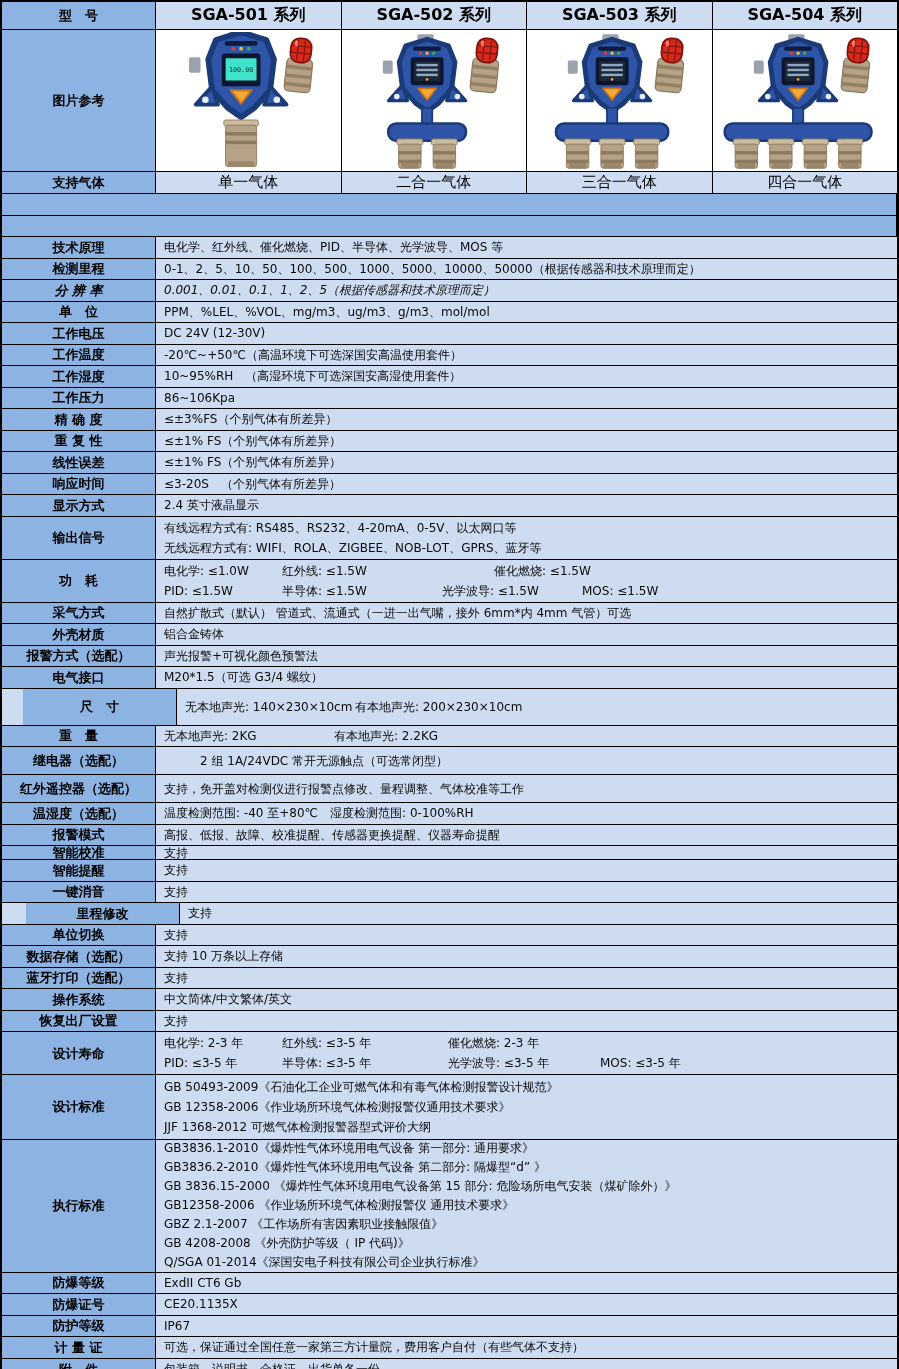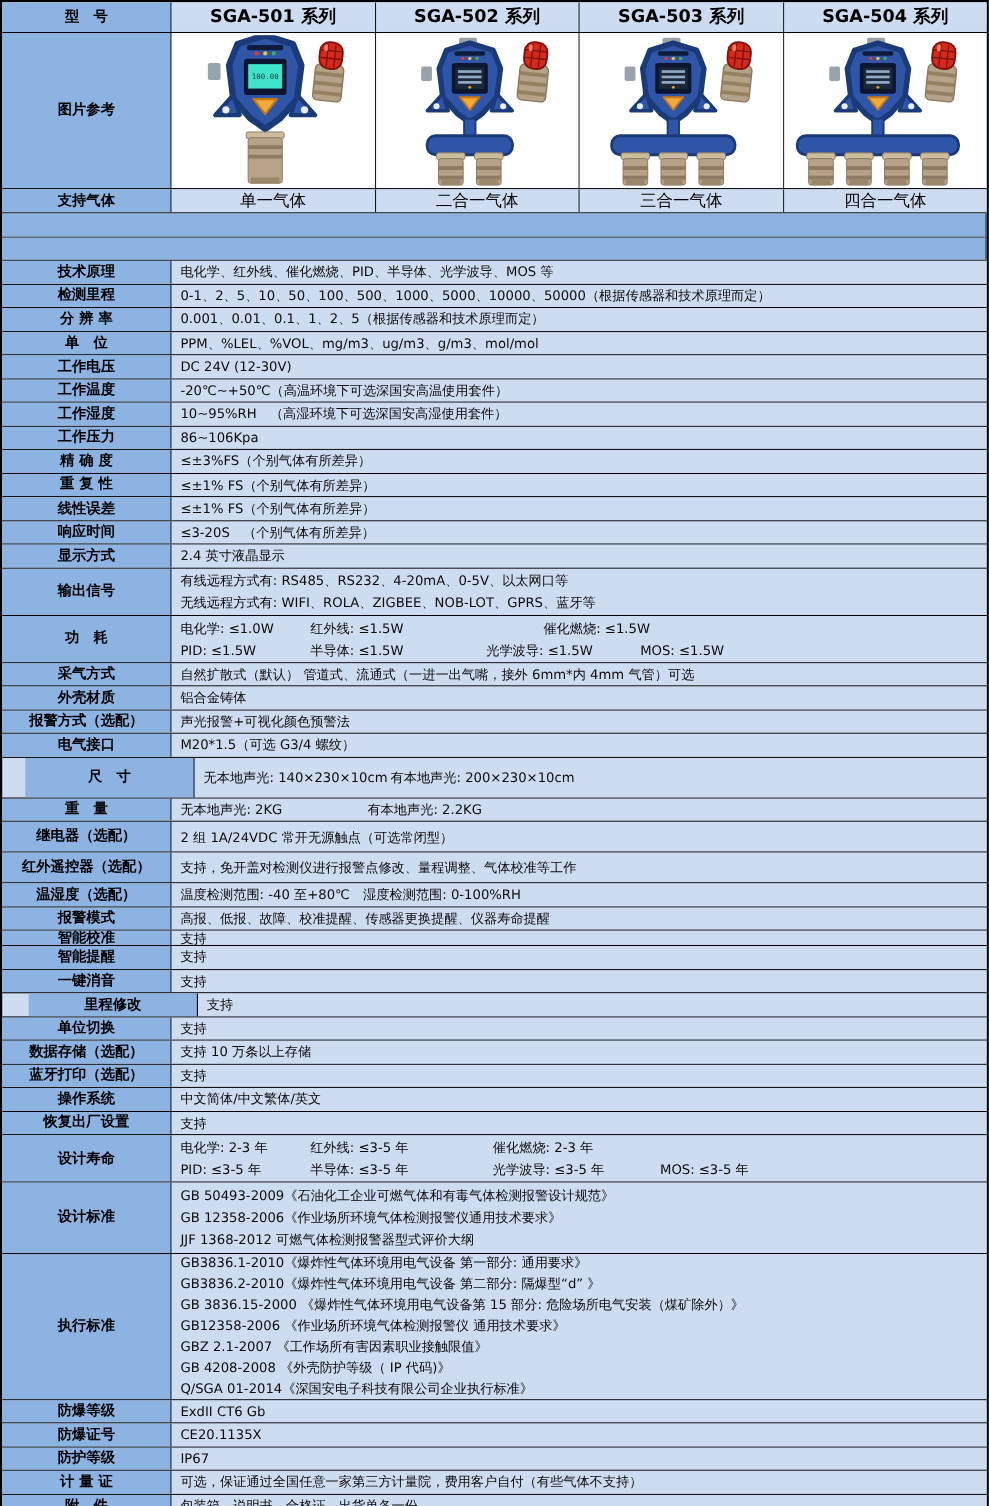--- a/index.html
+++ b/index.html
@@ -288,21 +288,21 @@
       <div class="val">
         <div class="ln"><span class="seg">电化学、红外线、催化燃烧、PID、半导体、光学波导、MOS 等</span></div>
       </div>
     </div>
     <div class="row" style="height: 21.5px;">
       <div class="lbl">检测里程</div>
       <div class="val">
         <div class="ln"><span class="seg">0-1、2、5、10、50、100、500、1000、5000、10000、50000（根据传感器和技术原理而定）</span></div>
       </div>
     </div>
-    <div class="row" style="height: 21.5px;">
+    <div class="row" style="height: 21.5px; font-style: italic;">
       <div class="lbl">分 辨 率</div>
       <div class="val">
         <div class="ln"><span class="seg">0.001、0.01、0.1、1、2、5（根据传感器和技术原理而定）</span></div>
       </div>
     </div>
     <div class="row" style="height: 21.5px;">
       <div class="lbl">单　位</div>
       <div class="val">
         <div class="ln"><span class="seg">PPM、%LEL、%VOL、mg/m3、ug/m3、g/m3、mol/mol</span></div>
       </div>
@@ -404,21 +404,21 @@
       <div class="val">
         <div class="ln"><span class="seg" style="width: 170px;">无本地声光: 140×230×10cm</span><span class="seg">有本地声光: 200×230×10cm</span></div>
       </div>
     </div>
     <div class="row" style="height: 21.5px;">
       <div class="lbl">重　量</div>
       <div class="val">
         <div class="ln"><span class="seg" style="width: 170px;">无本地声光: 2KG</span><span class="seg">有本地声光: 2.2KG</span></div>
       </div>
     </div>
-    <div class="row" style="height: 28px;">
+    <div class="row" style="height: 28px; gap: 36px;">
       <div class="lbl">继电器（选配）</div>
       <div class="val">
         <div class="ln"><span class="seg">2 组 1A/24VDC 常开无源触点（可选常闭型）</span></div>
       </div>
     </div>
     <div class="row" style="height: 28px;">
       <div class="lbl">红外遥控器（选配）</div>
       <div class="val">
         <div class="ln"><span class="seg">支持，免开盖对检测仪进行报警点修改、量程调整、气体校准等工作</span></div>
       </div>

